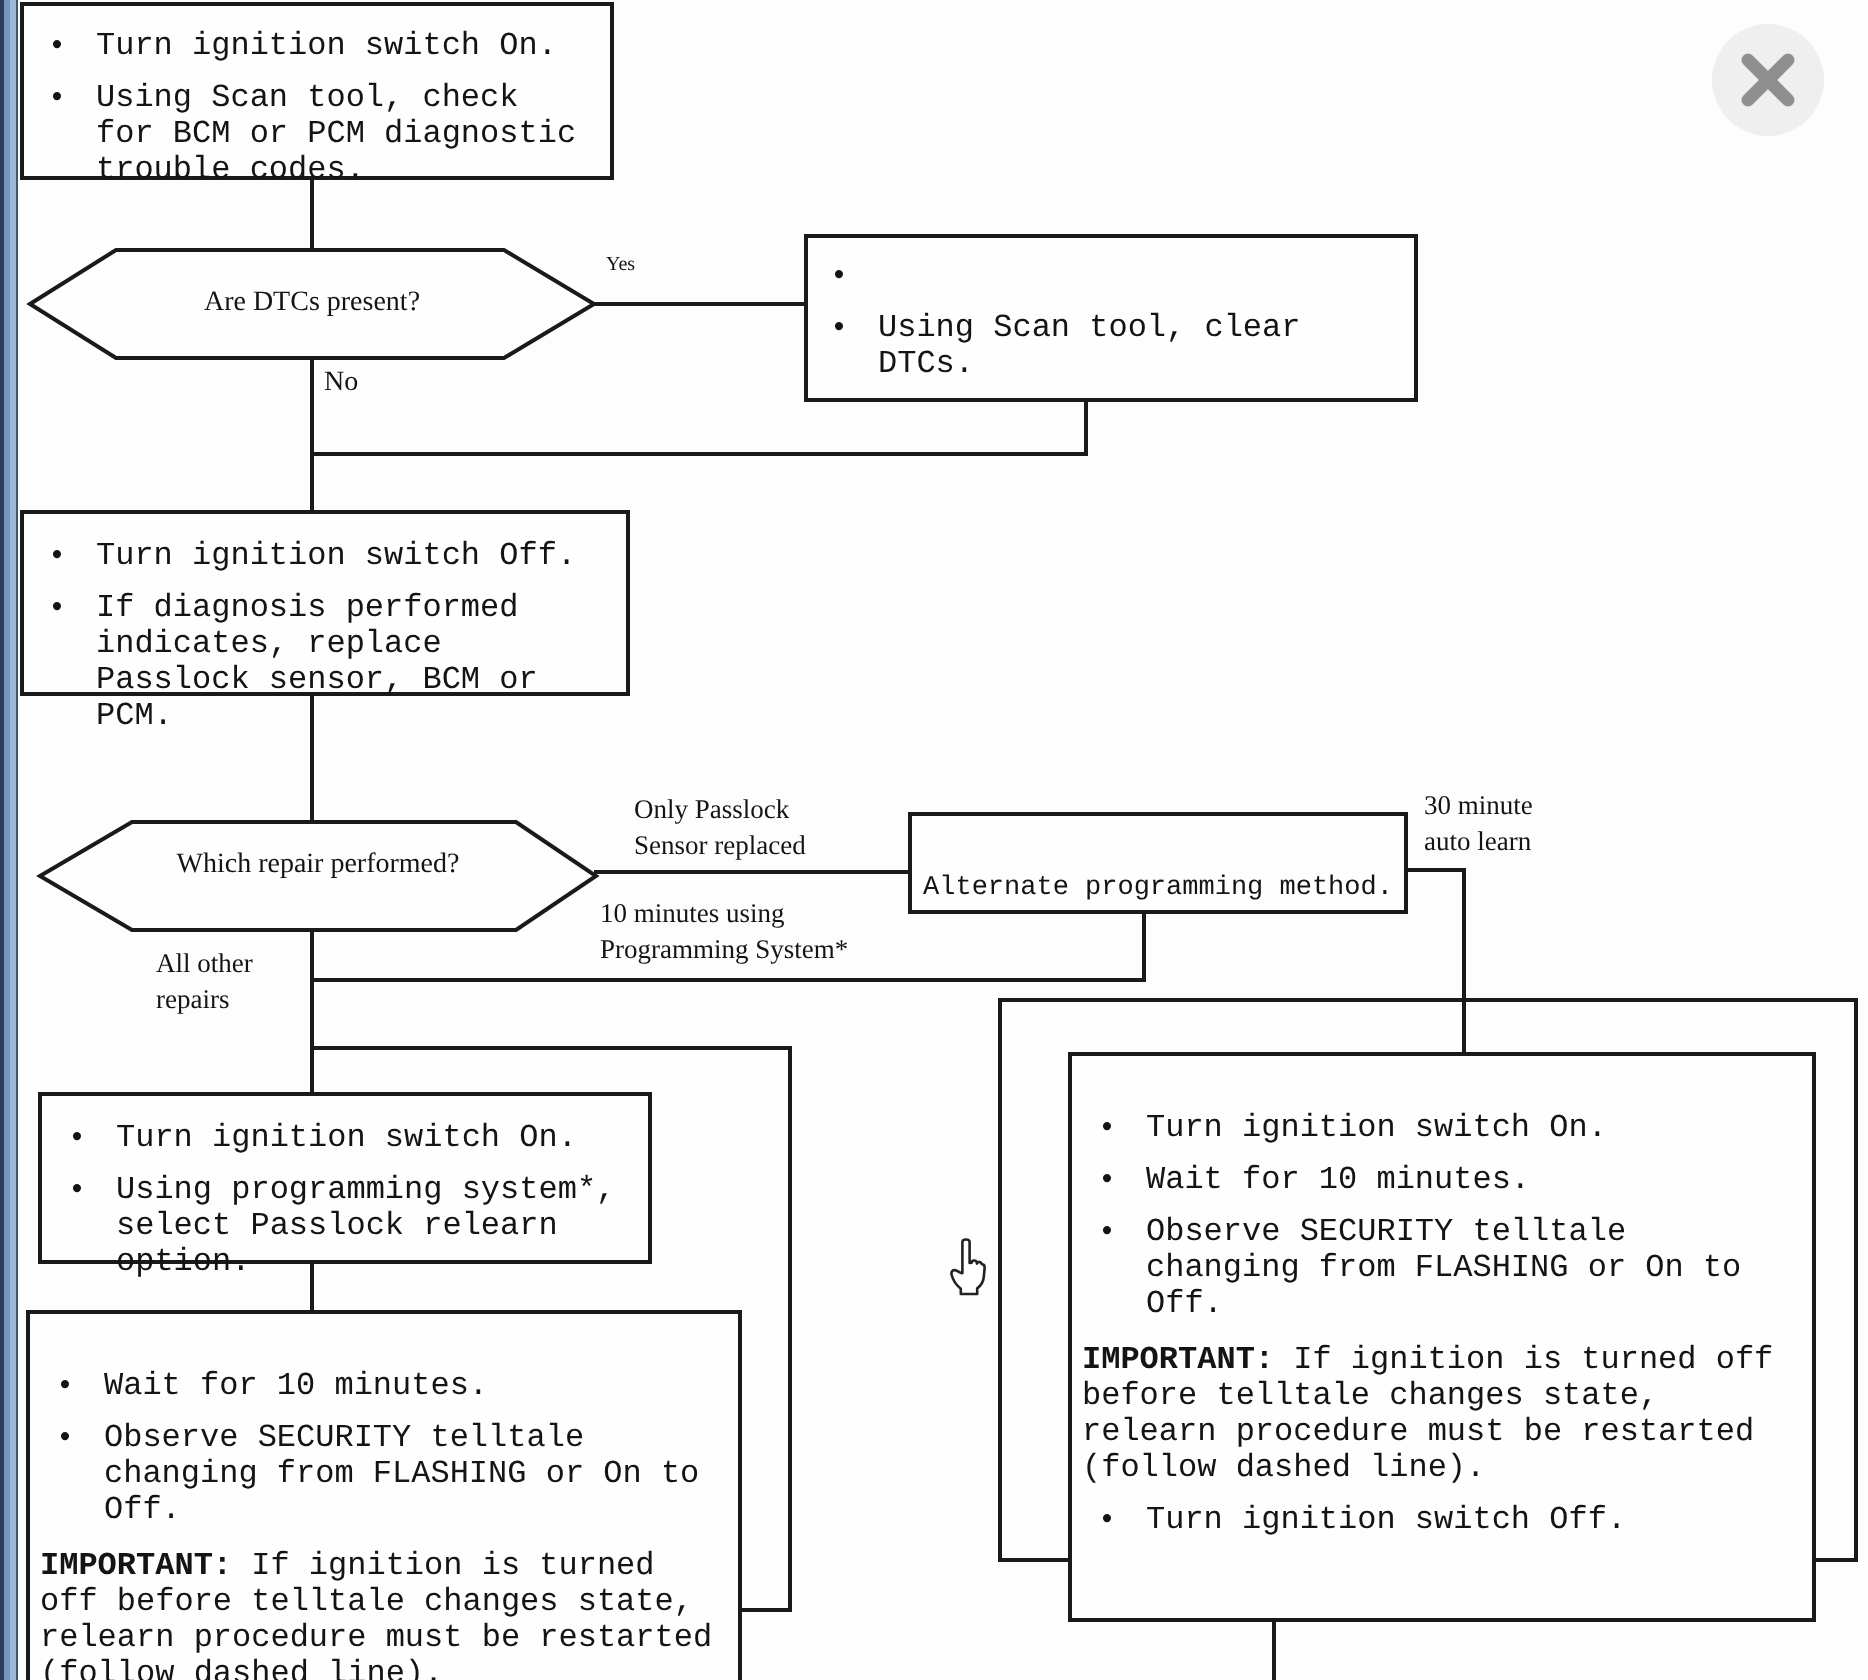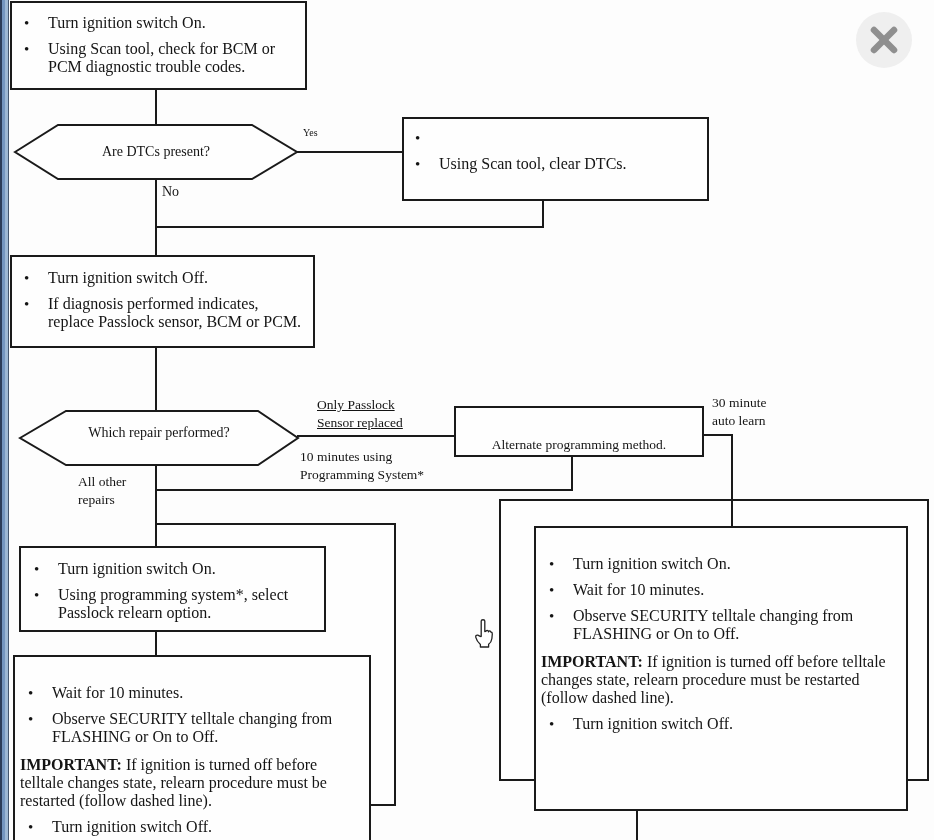--- a/index.html
+++ b/index.html
@@ -10,21 +10,21 @@
     color:#141414;
   }
   .stage{position:absolute;inset:0;}
   .edge-strip{
     position:absolute;left:0;top:0;width:9px;height:840px;
     background:linear-gradient(to right,#2c3c58 0 2px,#7495bf 2px 5px,#9db7d4 5px 8px,#44566e 8px 9px);
   }
   svg.diagram{position:absolute;left:0;top:0;}
   .tx{position:absolute;font-size:13.5px;line-height:18px;}
   .plabel{white-space:pre-line;}
-  .boxtext{position:absolute;}
+  .boxtext{position:absolute;font-family:Liberation Mono, monospace;}
   .bi{display:grid;grid-template-columns:34px 1fr;margin-bottom:8px;}
   .bi .dot::before{content:"\2022";font-size:15px;}
   .bi .dot{padding-left:10px;}
   .imp{margin:10px 0 8px 0;padding-left:2px;}
   .imp b{font-weight:bold;}
   .hexlabel{position:absolute;display:flex;align-items:center;justify-content:center;
     font-size:14px;}
   .ctr{display:flex;align-items:center;justify-content:center;font-size:13.5px;}
   .close-btn{
     position:absolute;left:856px;top:12px;width:56px;height:56px;border-radius:50%;
@@ -101,21 +101,21 @@
       <span class="dot"></span>
       <span class="txt">Turn ignition switch Off.</span>
     </div>
     <div class="bi">
       <span class="dot"></span>
       <span class="txt">If diagnosis performed indicates, replace Passlock sensor, BCM or PCM.</span>
     </div>
   </div>
 
   <div class="hexlabel" style="left:20px;top:411px;width:278px;height:44px;">Which repair performed?</div>
-  <div class="tx plabel" style="left:317px;top:396px;text-decoration:underline;">Only Passlock
+  <div class="tx plabel" style="left:317px;top:396px;">Only Passlock
 Sensor replaced</div>
   <div class="tx plabel" style="left:300px;top:448px;">10 minutes using
 Programming System*</div>
   <div class="tx plabel" style="left:712px;top:394px;">30 minute
 auto learn</div>
   <div class="tx plabel" style="left:78px;top:473px;">All other
 repairs</div>
 
   <div class="boxtext ctr" style="left:455px;top:420px;width:248px;height:49px;border-radius:22px;">Alternate programming method.</div>
 

